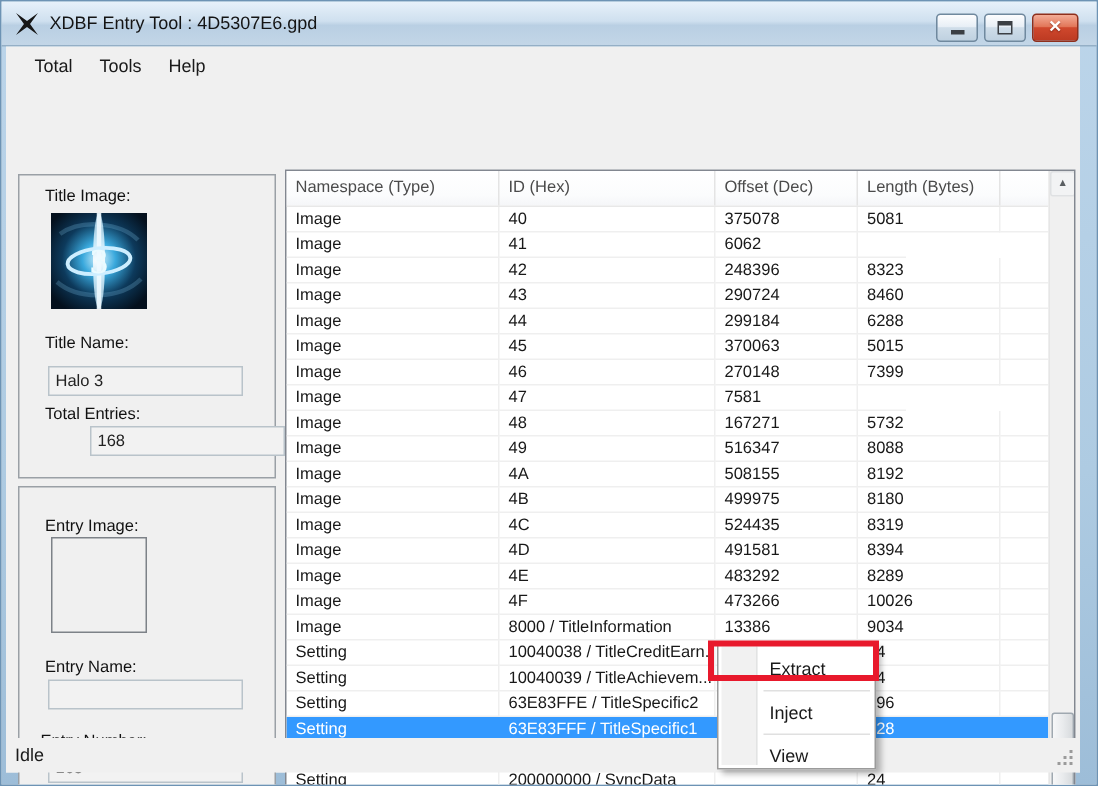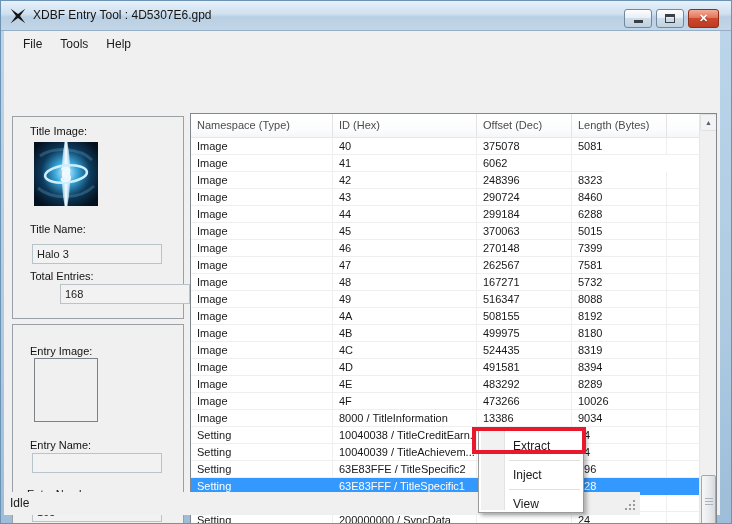--- a/index.html
+++ b/index.html
@@ -58,21 +58,21 @@
   .vscroll { position:absolute; right:0; top:0; width:17px; height:430px; background:#f0f0f0; border-left:1px solid #e6e6e6; }
   .sbtn { position:absolute; left:0; width:17px; height:17px; background:#f2f3f4; border:1px solid #dfe1e3; border-radius:2px;
     display:flex; align-items:center; justify-content:center; font-size:7px; color:#5a5e62; }
   .sbtn.up { top:0; }
   .sthumb { position:absolute; left:1px; top:361px; width:15px; height:52px; border:1px solid #9fa8b0; border-radius:2px;
     background: linear-gradient(90deg,#f6f7f8 0%,#e9ebed 50%,#d7dadd 100%); }
   .sthumb .ridges { position:absolute; left:3px; top:22px; width:8px; height:8px;
     background: repeating-linear-gradient(180deg,#aab3bb 0px,#aab3bb 1px,transparent 1px,transparent 3px); }
 
   
-  .statusbar { position:absolute; left:3px; top:491px; width:636px; height:23px; background:#f0f0f0; }
+  .statusbar { position:absolute; left:3px; top:491px; width:716px; height:23px; background:#f0f0f0; }
   .status-text { position:absolute; left:6px; top:4px; font-size:12px; color:#1a1a1a; }
   .grip { position:absolute; right:3px; bottom:3px; width:13px; height:13px; }
 
   
   .ctxmenu { position:absolute; left:477px; top:427px; width:106px; height:85px; background:#ffffff;
     border:1px solid #9b9b9b; box-shadow:3px 3px 4px rgba(0,0,0,.28); padding:6px 0; z-index:10; }
   .ctx-gutter { position:absolute; left:2px; top:2px; bottom:2px; width:24px; background:#f1f1f1; border-right:1px solid #e2e3e3; }
   .mitem { position:relative; height:22px; line-height:22px; padding-left:34px; font-size:12px; color:#1a1a1a; }
   .msep { height:0; border-top:1px solid #e0e0e0; margin:3px 3px 3px 30px; }
 
@@ -97,21 +97,21 @@
       <div class="wbtn">
           <div class="glyph-max"></div>
         </div>
       <div class="wbtn close">
           <span class="glyph-close">✕</span>
         </div>
     </div>
   </div>
 
   <div class="menubar">
-    <span class="menuitem">File</span>
+    <span class="menuitem">Total</span>
     <span class="menuitem">Tools</span>
     <span class="menuitem">Help</span>
   </div>
 
   <div class="client">
 
     <div class="groupbox gb-title">
       <span class="lbl" style="left:17px; top:8px;">Title Image:</span>
       <svg class="imgframe" style="left:21px; top:25px;" viewBox="0 0 64 64">
         <defs>
@@ -204,21 +204,20 @@
             <div class="lrow">
               <div class="cell c0">Image</div>
               <div class="cell c1">46</div>
               <div class="cell c2">270148</div>
               <div class="cell c3">7399</div>
               <div class="cell cf"></div>
             </div>
             <div class="lrow">
               <div class="cell c0">Image</div>
               <div class="cell c1">47</div>
-              <div class="cell c2">262567</div>
               <div class="cell c3">7581</div>
               <div class="cell cf"></div>
             </div>
             <div class="lrow">
               <div class="cell c0">Image</div>
               <div class="cell c1">48</div>
               <div class="cell c2">167271</div>
               <div class="cell c3">5732</div>
               <div class="cell cf"></div>
             </div>

